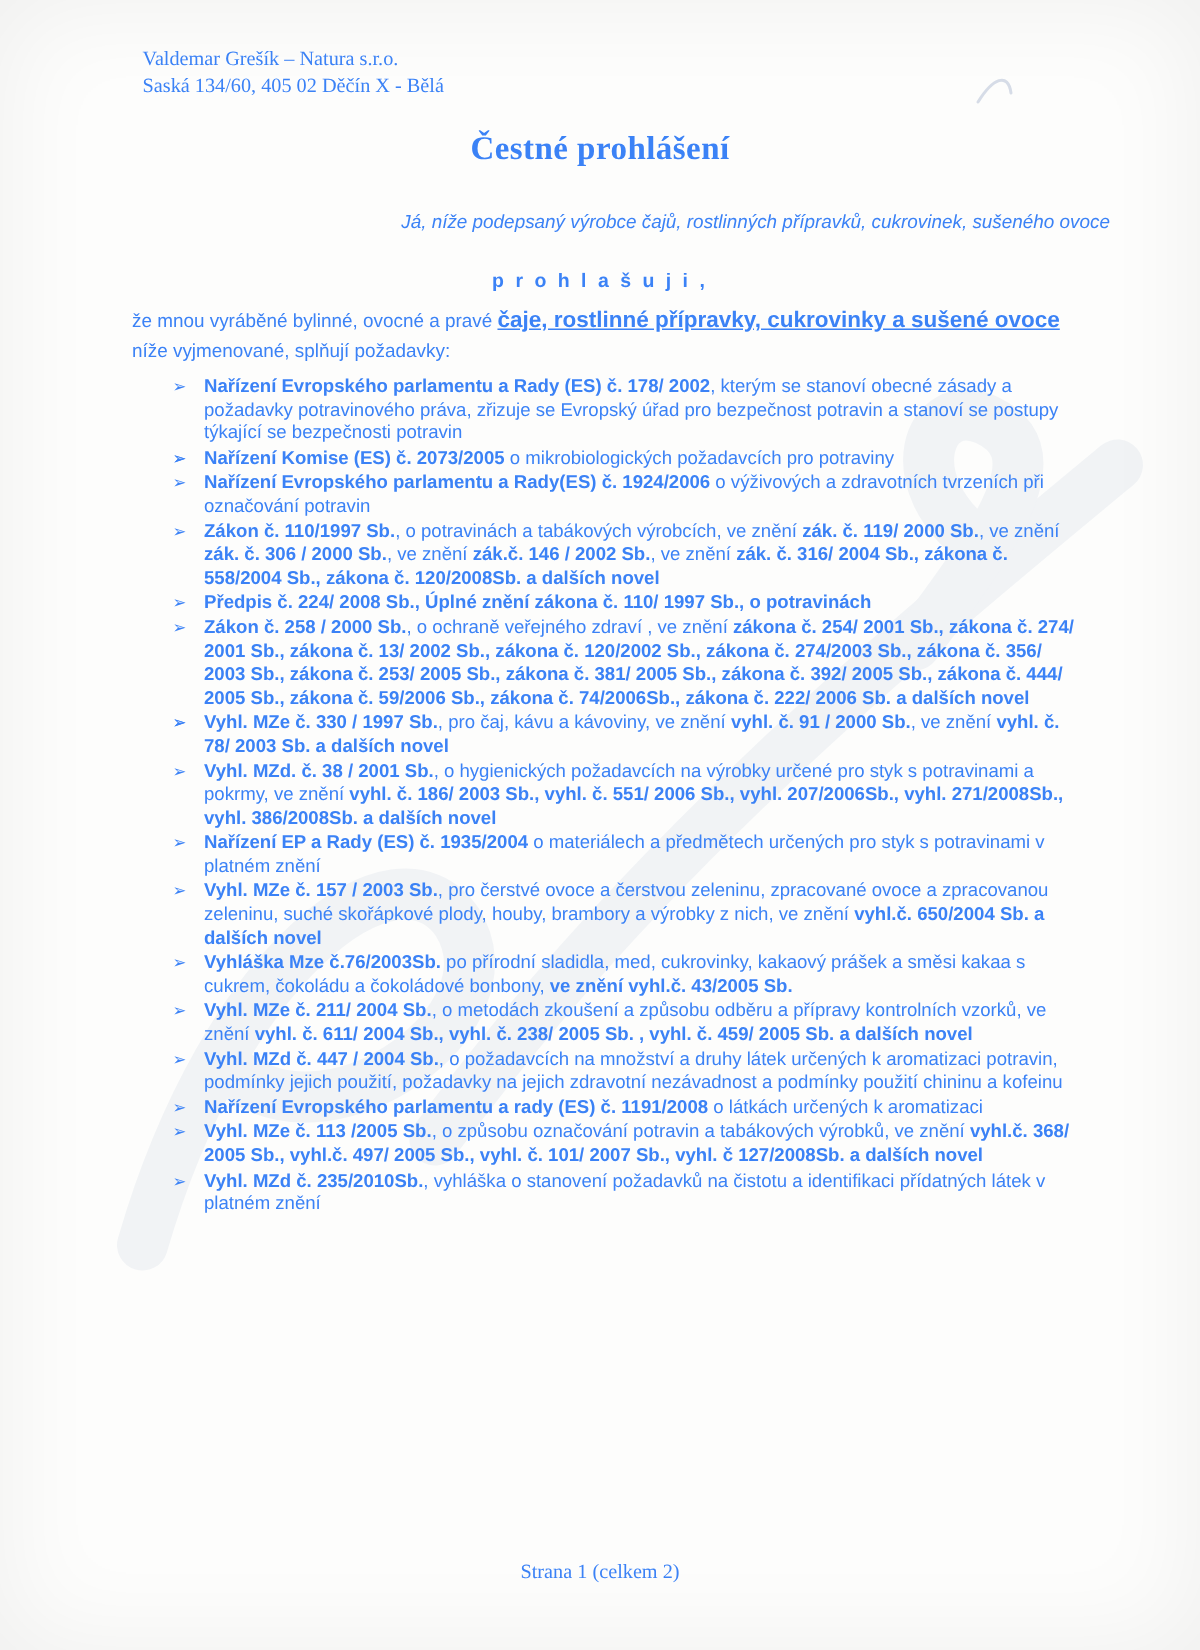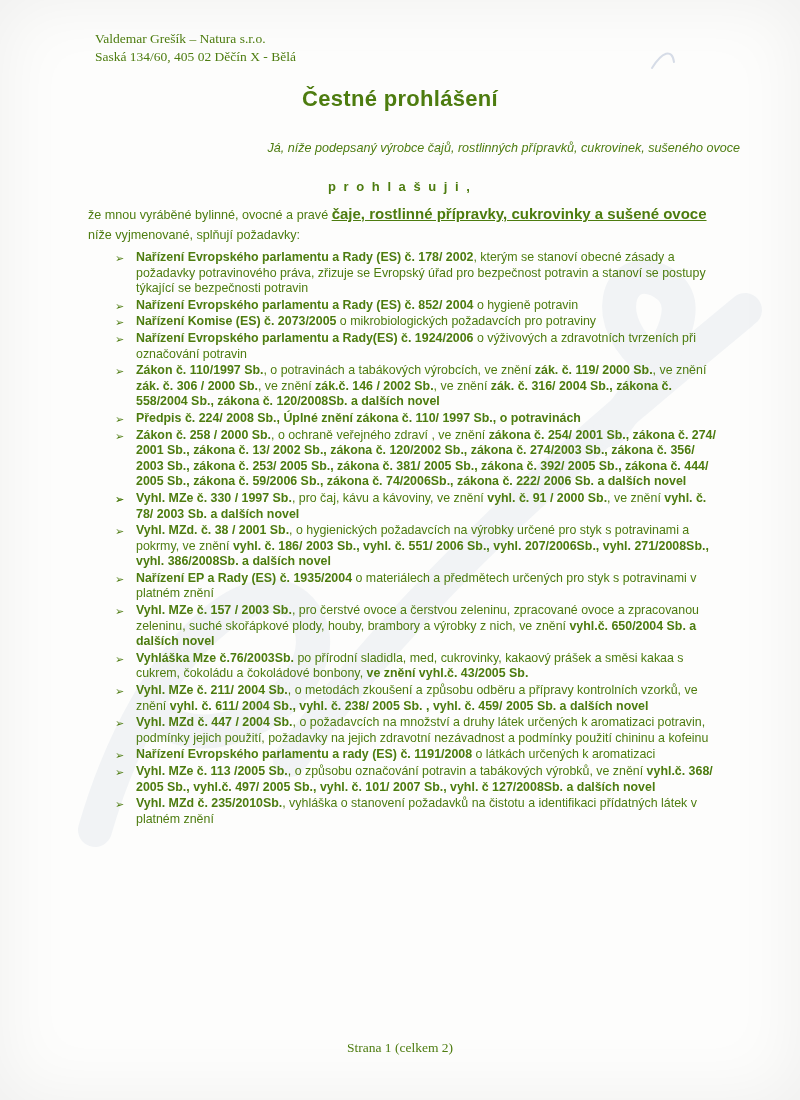--- a/index.html
+++ b/index.html
@@ -1,29 +1,29 @@
 <!DOCTYPE html>
 <html><head>
 <meta charset="utf-8">
 <style>
   html,body{margin:0;padding:0;}
   body{background:#d8d8d8;font-family:"Liberation Sans",sans-serif;}
   .page{
     position:relative;width:800px;height:1100px;margin:0 auto;
-    background:#fdfdfc;color:#4d7c0f;overflow:hidden;
+    background:#fdfdfc;color:#3b82f6;overflow:hidden;
     box-shadow:inset 0 0 70px rgba(0,0,0,0.06);
   }
   .watermark{position:absolute;inset:0;pointer-events:none;}
   .letterhead{
     position:absolute;top:30px;left:95px;
     font-family:"Liberation Serif",serif;font-size:13.5px;line-height:1.35;
   }
   .title{
     position:absolute;top:86px;left:0;width:100%;margin:0;
-    text-align:center;font-size:22px;font-weight:bold;letter-spacing:0.3px;
+    text-align:center;font-size:22px;font-weight:bold;letter-spacing:0.3px;font-family:Liberation Serif, serif;
   }
   .intro{
     position:absolute;top:141px;left:60px;right:60px;margin:0;
     text-align:right;font-size:12.6px;font-style:italic;
   }
   .declare{
     position:absolute;top:179px;left:0;width:100%;margin:0;
     text-align:center;font-weight:bold;font-size:13px;letter-spacing:2px;
   }
   .preamble{
@@ -70,21 +70,21 @@
   <h1 class="title">Čestné prohlášení</h1>
 
   <p class="intro">Já, níže podepsaný výrobce čajů, rostlinných přípravků, cukrovinek, sušeného ovoce</p>
 
   <p class="declare">p r o h l a š u j i ,</p>
 
   <p class="preamble"><span>že mnou vyráběné bylinné, ovocné a pravé </span><span class="b u big">čaje, rostlinné přípravky, cukrovinky a sušené ovoce</span><span> níže vyjmenované, splňují požadavky:</span></p>
 
   <div class="list">
       <div class="item"><span class="bullet">➢</span><span class="itext"><span class="b">Nařízení Evropského parlamentu a Rady (ES) č. 178/ 2002</span><span>, kterým se stanoví obecné zásady a požadavky potravinového práva, zřizuje se Evropský úřad pro bezpečnost potravin a stanoví se postupy týkající se bezpečnosti potravin</span></span></div>
-      <div class="item"><span class="bullet">➢</span><span class="itext"><span class="b">Nařízení Evropského parlamentu a Rady (ES) č. 852/ 2004</span><span> o hygieně potravin</span></span></div>
+      <div class="item"><span class="bullet">➢</span></div>
       <div class="item"><span class="bullet">➢</span><span class="itext"><span class="b">Nařízení Komise (ES) č. 2073/2005</span><span> o mikrobiologických požadavcích pro potraviny</span></span></div>
       <div class="item"><span class="bullet">➢</span><span class="itext"><span class="b">Nařízení Evropského parlamentu a Rady(ES) č. 1924/2006</span><span> o výživových a zdravotních tvrzeních  při označování potravin</span></span></div>
       <div class="item"><span class="bullet">➢</span><span class="itext"><span class="b">Zákon č. 110/1997 Sb.</span><span>, o potravinách a tabákových výrobcích, ve znění </span><span class="b">zák. č. 119/ 2000 Sb.</span><span>, ve znění </span><span class="b">zák. č. 306 / 2000 Sb.</span><span>, ve znění </span><span class="b">zák.č. 146 / 2002 Sb.</span><span>, ve znění </span><span class="b">zák. č. 316/ 2004 Sb., zákona č. 558/2004 Sb., zákona č. 120/2008Sb. a dalších novel</span></span></div>
       <div class="item"><span class="bullet">➢</span><span class="itext"><span class="b">Předpis č. 224/ 2008 Sb., Úplné znění zákona č. 110/ 1997 Sb., o potravinách</span></span></div>
       <div class="item"><span class="bullet">➢</span><span class="itext"><span class="b">Zákon č. 258 / 2000 Sb.</span><span>, o ochraně veřejného zdraví , ve znění </span><span class="b">zákona  č. 254/ 2001 Sb., zákona č. 274/ 2001 Sb., zákona č. 13/ 2002 Sb., zákona č. 120/2002 Sb., zákona č. 274/2003 Sb.,  zákona č. 356/ 2003 Sb., zákona  č. 253/ 2005 Sb., zákona č. 381/ 2005 Sb., zákona č. 392/ 2005 Sb., zákona č. 444/ 2005 Sb., zákona č. 59/2006 Sb., zákona  č. 74/2006Sb., zákona  č. 222/ 2006 Sb.  a dalších novel</span></span></div>
       <div class="item"><span class="bullet">➢</span></div>
       <div class="item"><span class="bullet">➢</span><span class="itext"><span class="b">Vyhl. MZe č. 330 / 1997 Sb.</span><span>, pro čaj, kávu a kávoviny, ve znění </span><span class="b">vyhl. č. 91 / 2000 Sb.</span><span>, ve znění </span><span class="b">vyhl. č. 78/ 2003 Sb. a dalších novel</span></span></div>
       <div class="item"><span class="bullet">➢</span><span class="itext"><span class="b">Vyhl. MZd. č. 38 / 2001 Sb.</span><span>, o hygienických požadavcích na výrobky určené pro styk s potravinami a pokrmy, ve znění </span><span class="b">vyhl. č. 186/ 2003 Sb., vyhl. č. 551/ 2006 Sb., vyhl. 207/2006Sb., vyhl. 271/2008Sb., vyhl. 386/2008Sb. a dalších novel</span></span></div>
       <div class="item"><span class="bullet">➢</span><span class="itext"><span class="b">Nařízení EP a Rady (ES) č. 1935/2004</span><span> o materiálech a předmětech určených pro styk s potravinami v platném znění</span></span></div>
       <div class="item"><span class="bullet">➢</span><span class="itext"><span class="b">Vyhl. MZe č. 157 / 2003 Sb.</span><span>, pro čerstvé ovoce a čerstvou zeleninu, zpracované ovoce a zpracovanou zeleninu, suché skořápkové plody, houby, brambory a výrobky z nich, ve znění </span><span class="b">vyhl.č. 650/2004 Sb.  a dalších novel</span></span></div>

